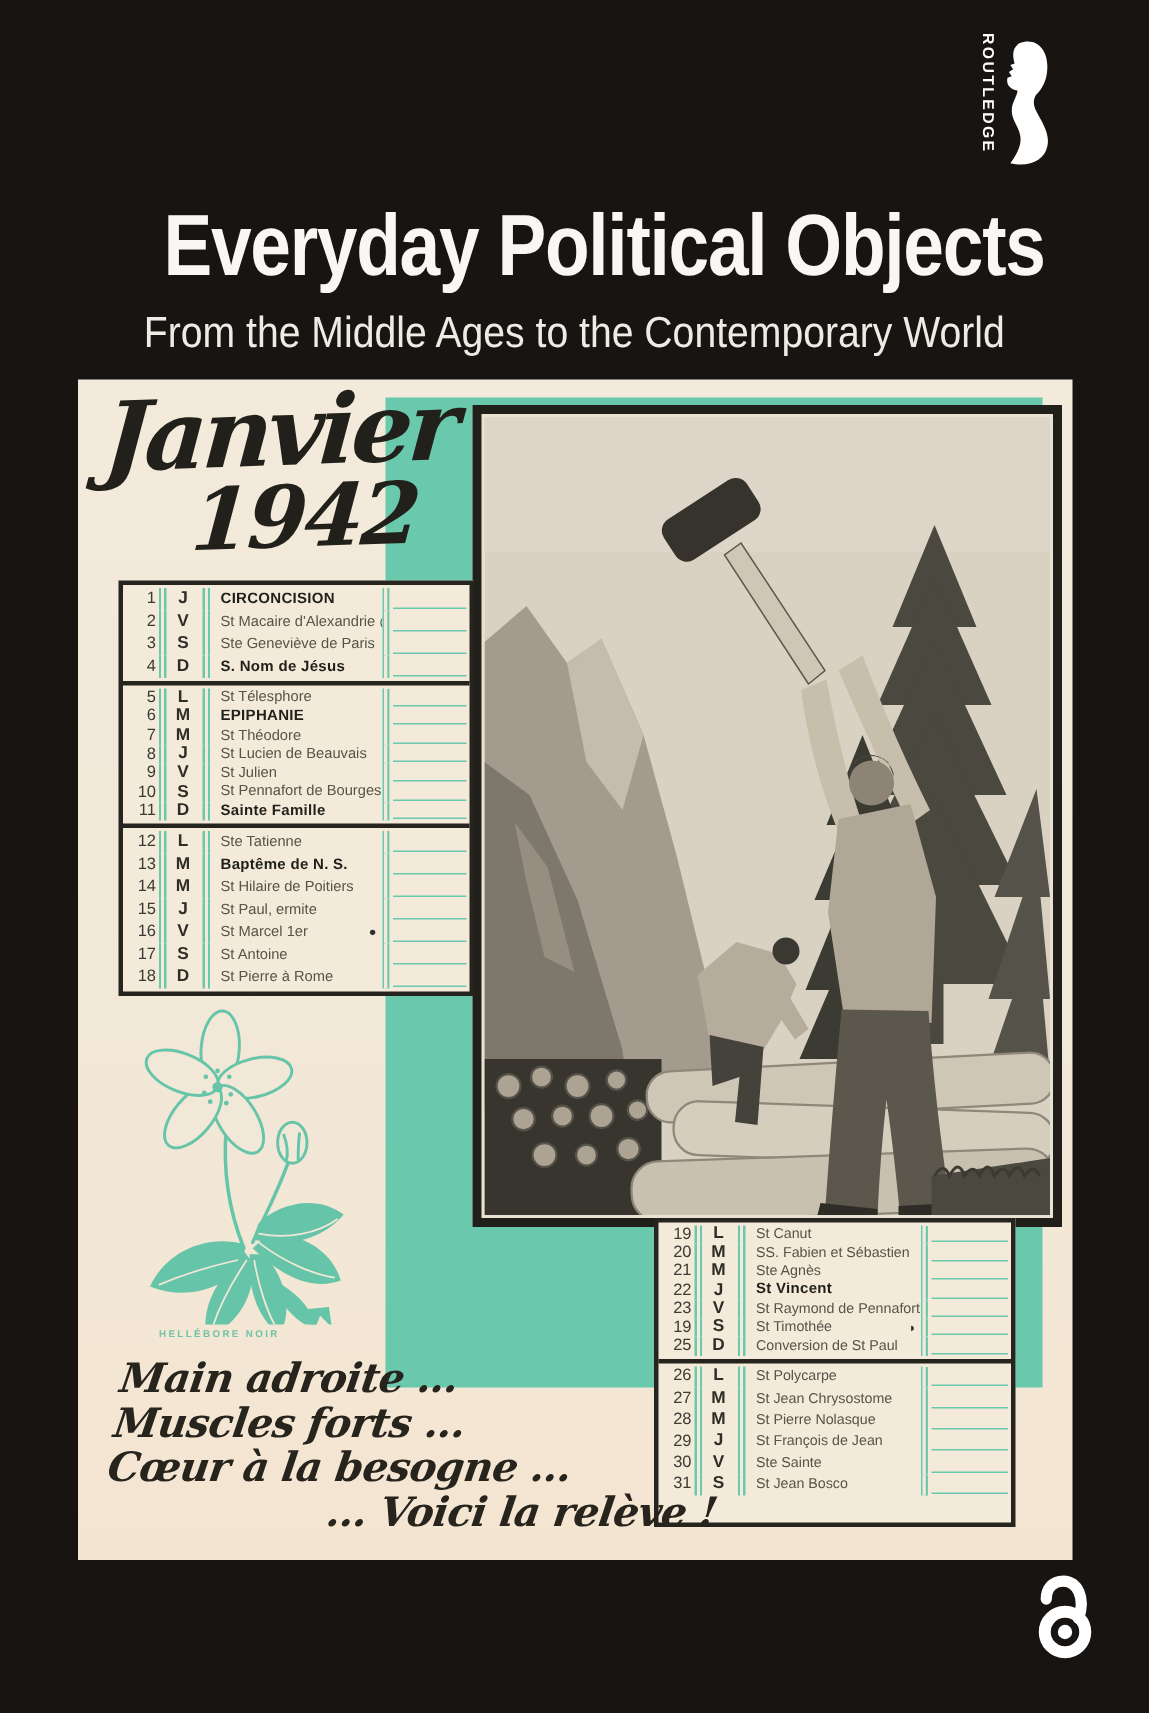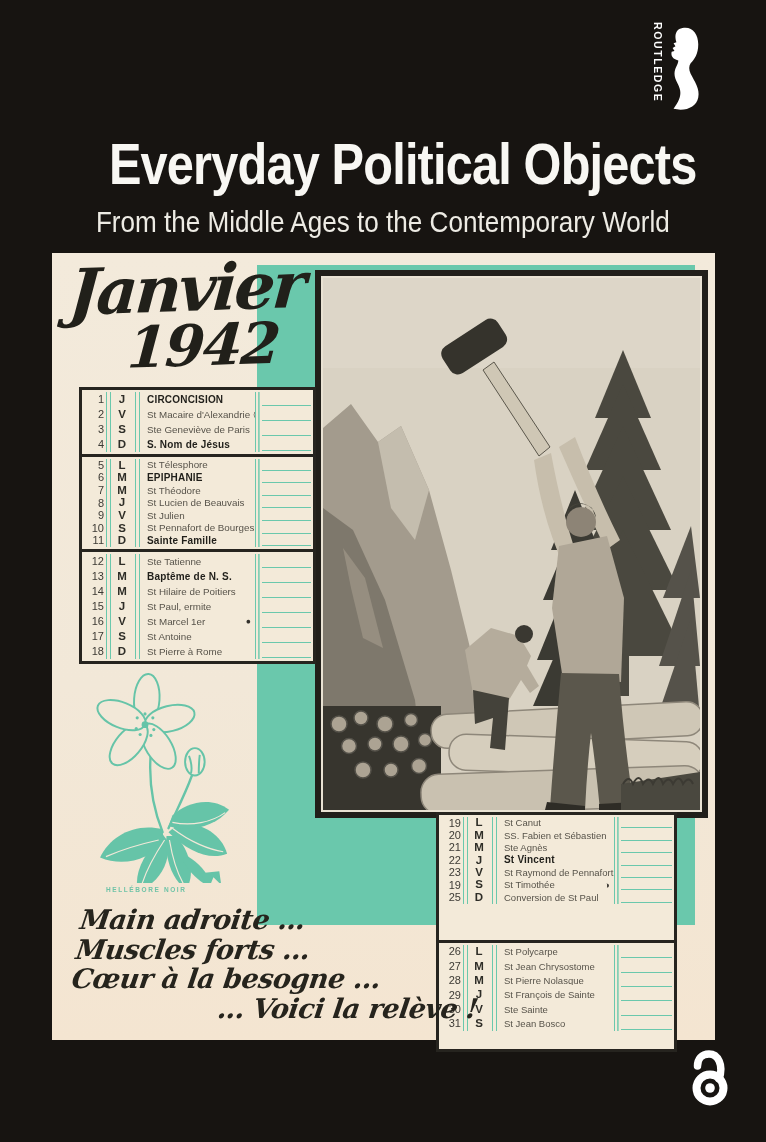--- a/index.html
+++ b/index.html
@@ -47,21 +47,21 @@
   .photo-frame{position:absolute;left:263px;top:17px;width:393px;height:548px;
     border:6px solid #211f1a;background:#e9e2d3;padding:2px;}
   .photo-frame svg{display:block;width:100%;height:100%;}
 
   
   .cal-table{position:absolute;border:3.5px solid #26241f;background:#f3ead9;}
   .left-table{left:27px;top:134px;width:237px;}
   .right-table{left:384px;top:559px;width:241px;}
   .cal-block{padding:2px 0;}
   .cal-block + .cal-block{border-top:3.5px solid #26241f;}
-  .cal-block.pad-bottom{padding-bottom:18px;margin-top:34px;}
+  .cal-block.pad-bottom{padding-bottom:18px;}
 
   .cal-row{display:flex;align-items:center;height:var(--rh,14px);}
   .c-num{width:22px;text-align:right;font-size:11px;color:#3c3a34;line-height:1;}
   .c-vsep{width:5px;align-self:stretch;margin-left:2px;
     background:linear-gradient(90deg,var(--teal) 0 1.4px,transparent 1.4px 3.6px,var(--teal) 3.6px 5px);}
   .c-day{width:22px;text-align:center;font-weight:bold;font-size:11.5px;color:#2e2d27;line-height:1;}
   .c-name{flex:1;display:flex;justify-content:space-between;align-items:center;
     padding:0 4px 0 7px;font-size:9.8px;color:#57534a;line-height:1;white-space:nowrap;overflow:hidden;}
   .right-table .c-name{font-size:9.5px;}
   .cal-row.bold .c-name{color:#201f1a;font-weight:bold;font-size:10px;letter-spacing:0.2px;}
@@ -519,21 +519,21 @@
               <span class="c-sym"></span>
             </span>
             <span class="c-rule"></span>
           </div>
           <div class="cal-row">
             <span class="c-num">29</span>
             <span class="c-vsep"></span>
             <span class="c-day">J</span>
             <span class="c-vsep"></span>
             <span class="c-name">
-              <span>St François de Sainte</span>
+              <span>St François de Jean</span>
               <span class="c-sym"></span>
             </span>
             <span class="c-rule"></span>
           </div>
           <div class="cal-row">
             <span class="c-num">30</span>
             <span class="c-vsep"></span>
             <span class="c-day">V</span>
             <span class="c-vsep"></span>
             <span class="c-name">

